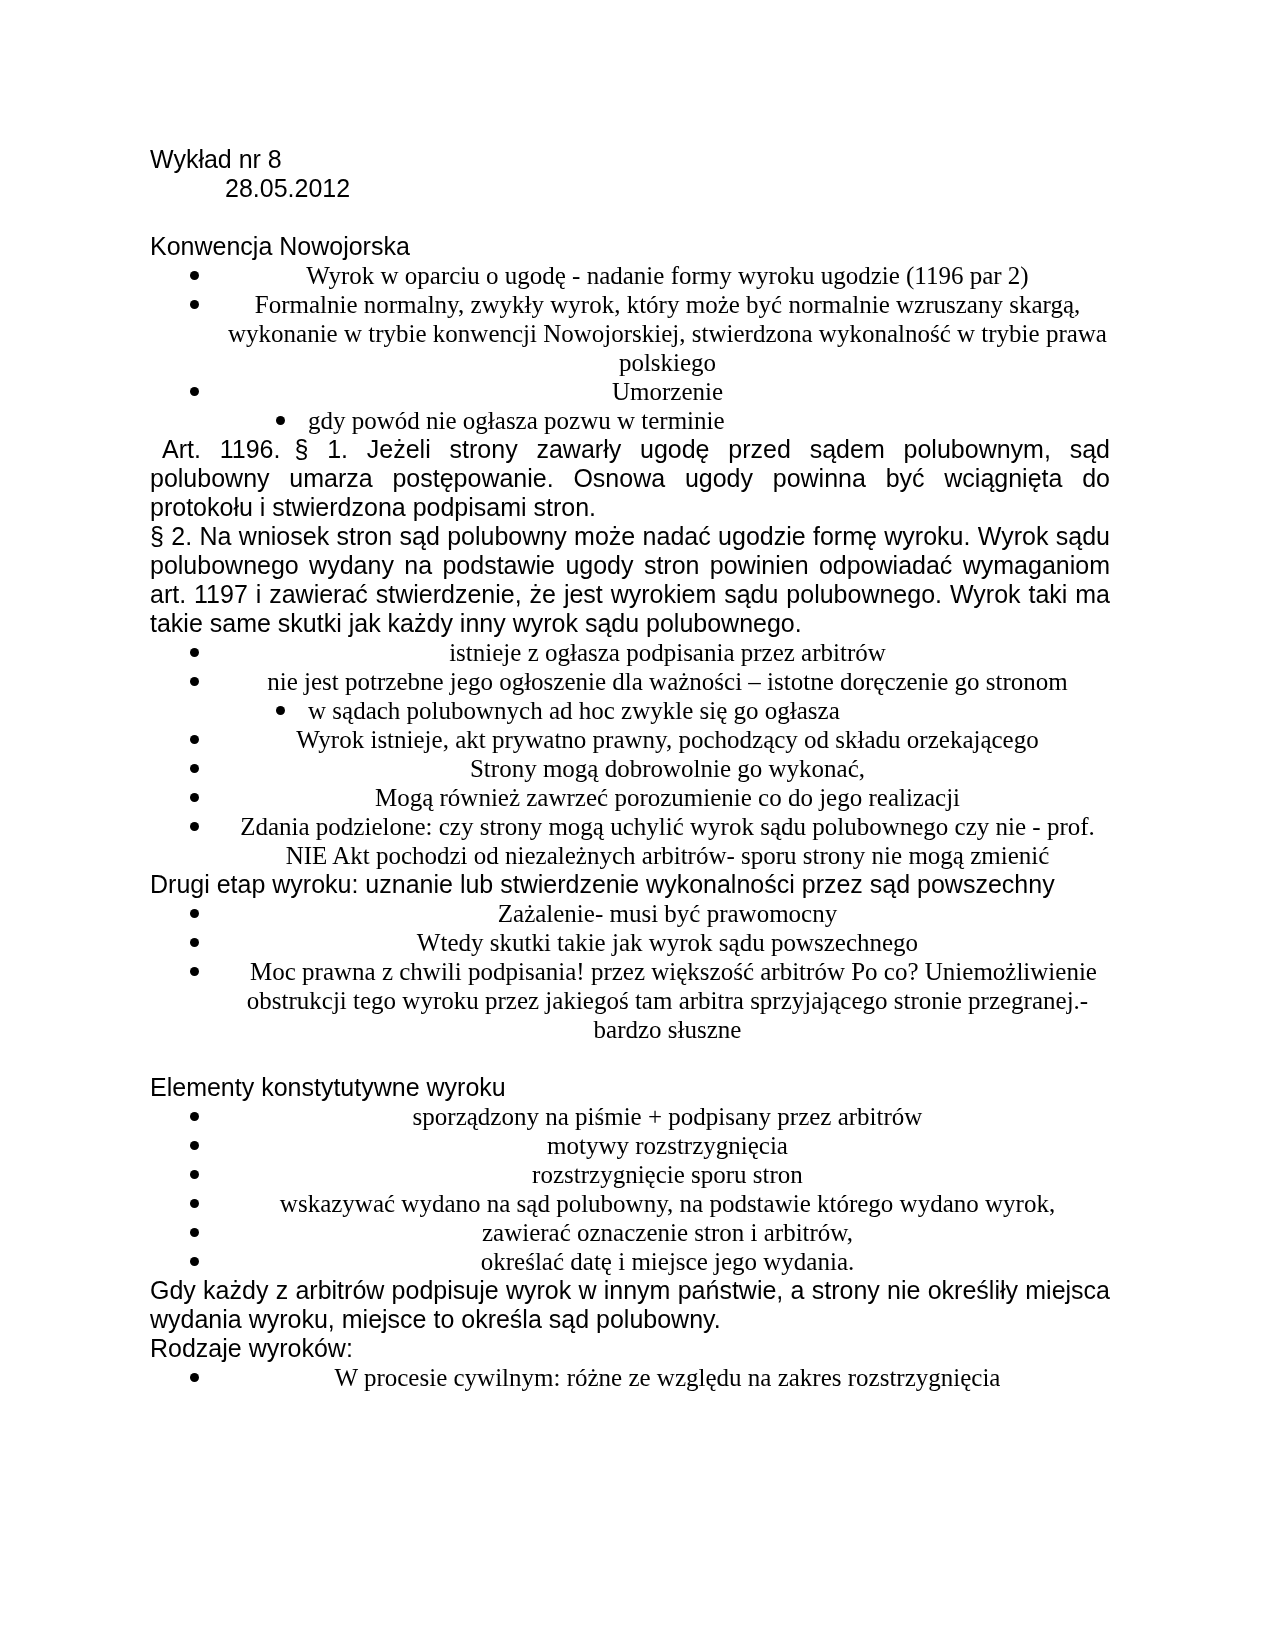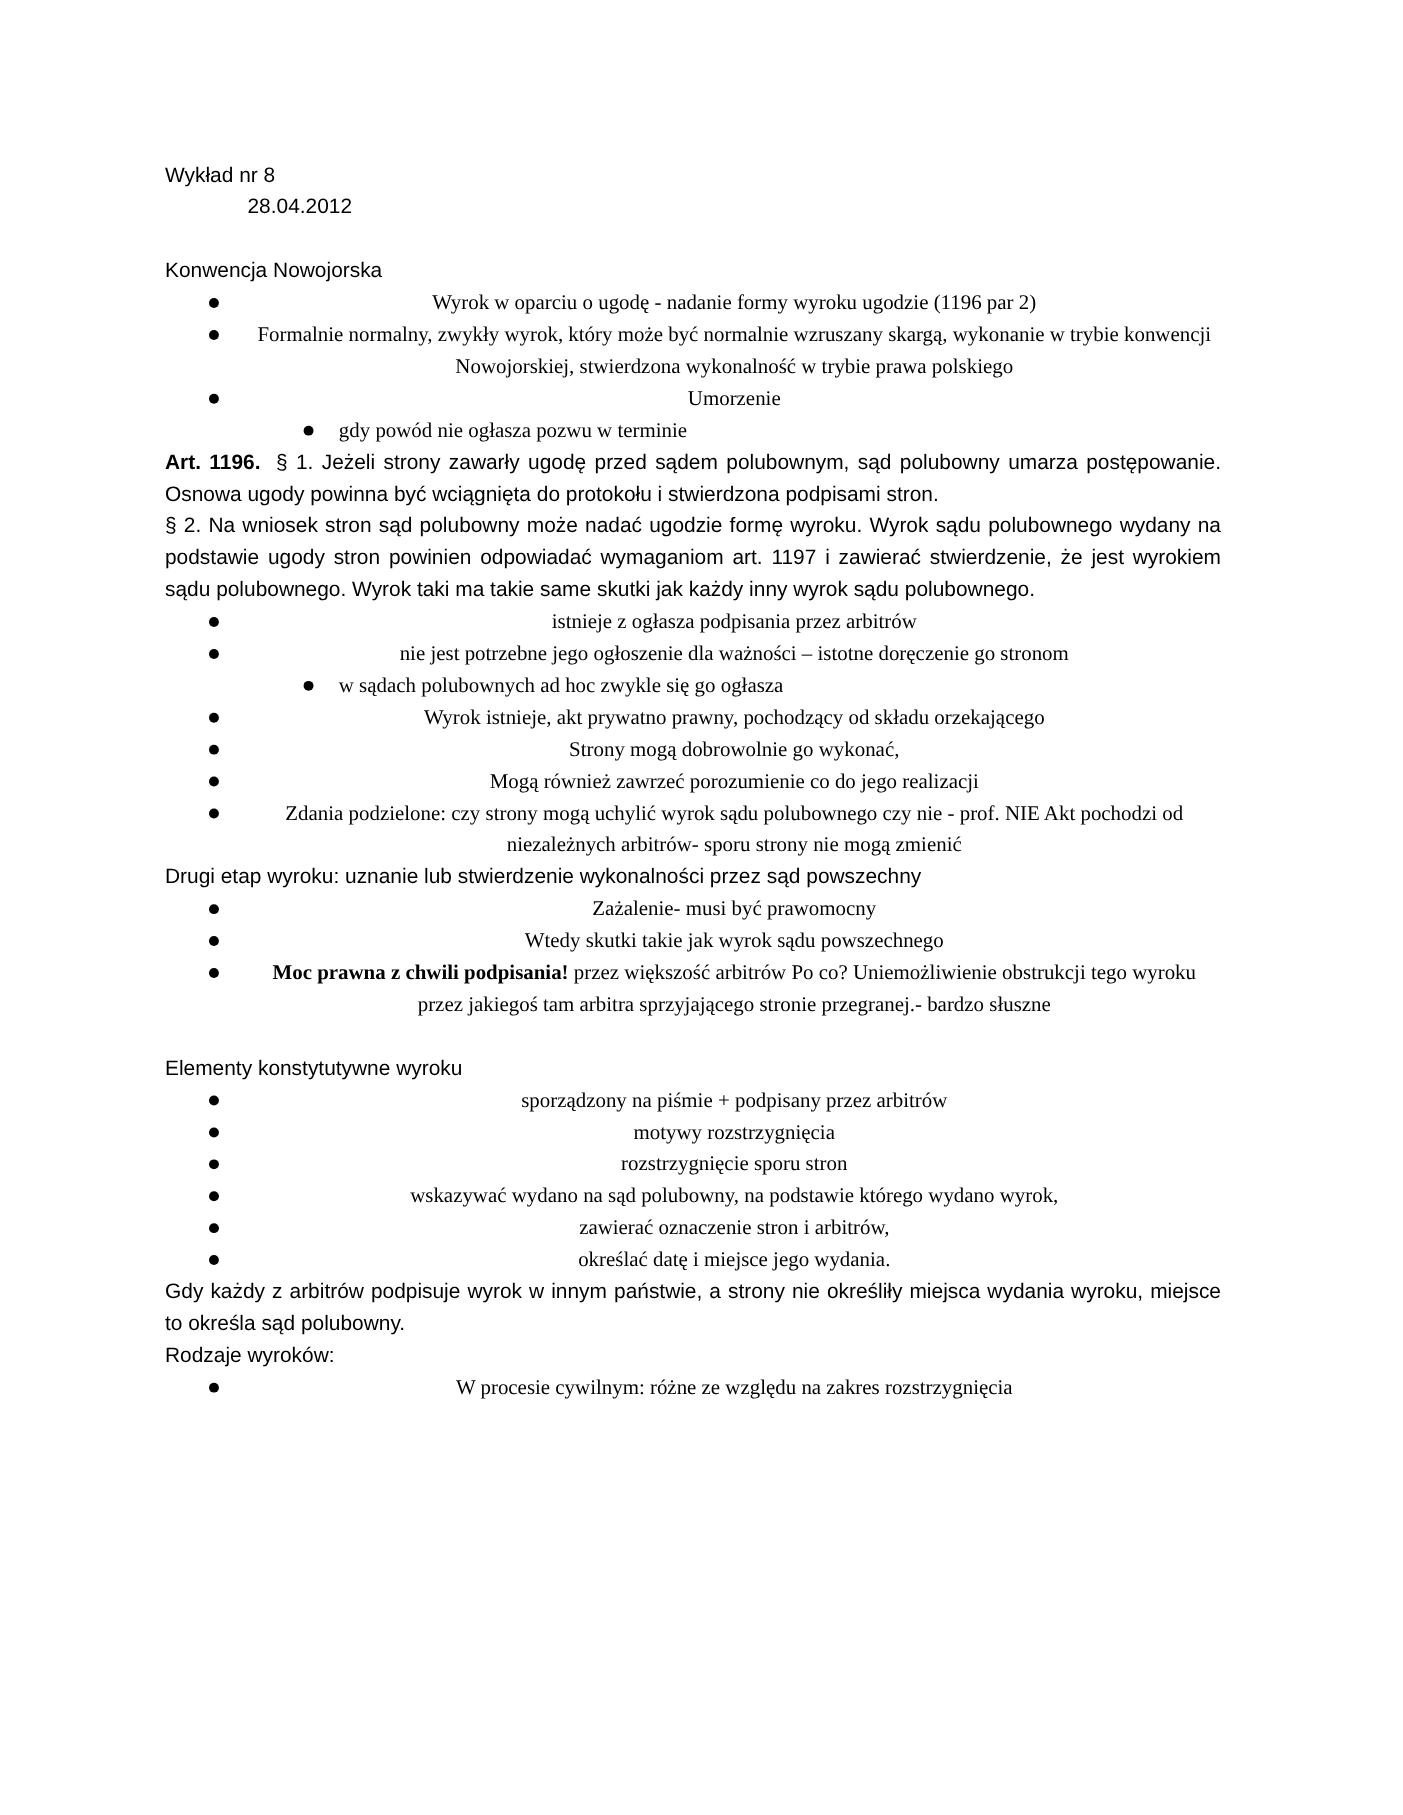--- a/index.html
+++ b/index.html
@@ -10,28 +10,28 @@
     position: relative;
     color: #000000;
     overflow: hidden;
   }
   .page {
     position: absolute;
     top: 0; left: 0;
     width: 1275px;
     height: 1650px;
     padding: 145px 165px 40px 150px;
-    font-size: 19px;
+    font-size: 25px;
     line-height: 29px;
     border-radius: 18px;
   }
   .sans  { font-family: "Liberation Sans", sans-serif; }
   .serif { font-family: "Liberation Serif", serif; }
   .just  { text-align: justify; }
-  .b     { font-weight: bold; }
+  .b     { font-weight: normal; margin-left: 12px; }
   .indent { padding-left: 75px; }
   .blank { height: 29px; }
   .li  { position: relative; padding-left: 75px; text-align: center; }
   .li2 { position: relative; padding-left: 158px; }
   .li > .dot, .li2 > .dot {
     position: absolute;
     top: 10px;
     width: 9px; height: 9px;
     border-radius: 50%;
     background: #000;
@@ -39,21 +39,21 @@
   .li  > .dot { left: 40px; }
   .li2 > .dot { left: 126px; }
   .art-label { margin-right: 14px; }
 </style>
 </head>
 <body>
 
 <div class="page">
 
   <div class="sans">Wykład nr 8</div>
-  <div class="sans indent">28.04.2012</div>
+  <div class="sans indent">28.05.2012</div>
 
   <div class="blank"></div>
 
   <div class="sans">Konwencja Nowojorska</div>
 
   <div class="li serif">
     <span class="dot"></span>
     <span>Wyrok w oparciu o ugodę - nadanie formy wyroku ugodzie (1196 par 2)</span>
   </div>
   <div class="li serif just">

